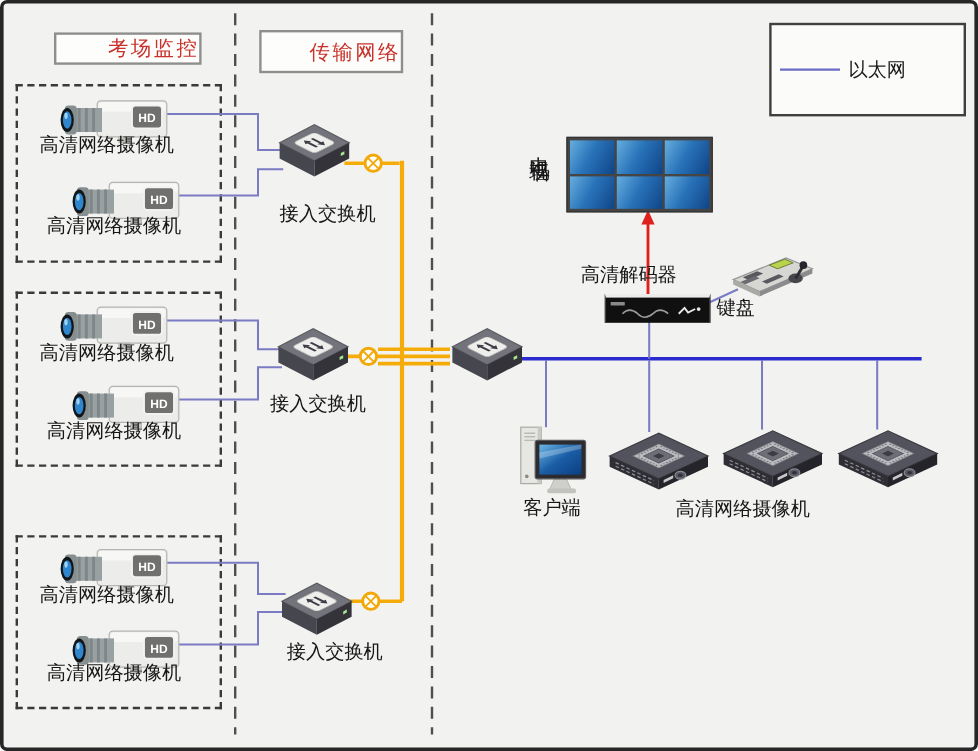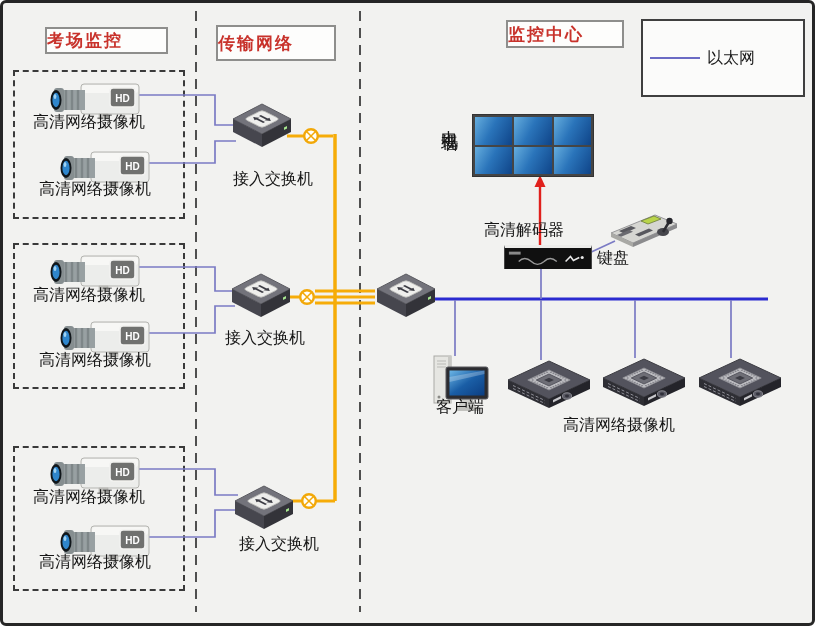--- a/index.html
+++ b/index.html
@@ -8,22 +8,22 @@
     background:#f2f2f0;border:3px solid #262626;border-radius:6px;overflow:hidden;
     font-family:"Liberation Sans", sans-serif;
   }
   .lines{position:absolute;left:0;top:0;width:815px;height:626px;z-index:2;}
   .group-box{position:absolute;border:2px dashed #3a3a3a;z-index:1;background:transparent;}
   .dev{position:absolute;z-index:3;}
   .dev svg{display:block;width:100%;height:100%;}
   .lbl{position:absolute;z-index:4;font-size:16px;color:#161616;text-align:center;white-space:nowrap;line-height:1.1;}
   .hdr{
     position:absolute;z-index:4;background:#fdfdfc;border:2px solid #8e8e8c;
-    color:#c8322b;font-weight:bold;font-size:17px;letter-spacing:2px;
-    display:flex;align-items:center;justify-content:flex-start;box-sizing:border-box;
+    color:#c8322b;font-weight:normal;font-size:17px;letter-spacing:2px;
+    display:flex;align-items:center;justify-content:flex-end;box-sizing:border-box;
   }
   .legend{
     position:absolute;left:638px;top:16px;width:164px;height:78px;z-index:4;
     background:#fbfbfa;border:2px solid #3f3f3f;box-sizing:border-box;
     display:flex;flex-direction:column;justify-content:space-evenly;padding:2px 4px;font-family:Liberation Mono, monospace;
   }
   .legend-row{display:flex;align-items:center;gap:4px;height:22px;}
   .legend-row svg{flex:0 0 auto;display:block;}
   .legend-label{font-size:16px;color:#181818;white-space:nowrap;}
   .tvwall{
@@ -173,23 +173,20 @@
       <use href="#sym-fiber-node" x="296" y="488" width="20" height="20"></use>
     </g>
   </svg>
 
   <div class="hdr" style="left:42px;top:24px;width:123px;height:27px">
       <span>考场监控</span>
     </div>
   <div class="hdr" style="left:213px;top:22px;width:120px;height:36px">
       <span>传输网络</span>
     </div>
-  <div class="hdr" style="left:503px;top:17px;width:118px;height:28px">
-      <span>监控中心</span>
-    </div>
 
   <div class="legend">
     <div class="legend-row">
       <svg width="56" height="14">
           <line x1="3" y1="7" x2="53" y2="7" stroke="#6b6bc4" stroke-width="2"></line>
         </svg>
       <span class="legend-label">以太网</span>
     </div>
   </div>
 
@@ -281,21 +278,21 @@
         <use href="#sym-keyboard"></use>
       </svg>
     </div>
   <div class="lbl" style="left:588px;top:246px;width:44px">键盘</div>
 
   <div class="dev" style="left:428px;top:352px;width:58px;height:58px">
       <svg viewBox="0 0 58 58">
         <use href="#sym-client"></use>
       </svg>
     </div>
-  <div class="lbl" style="left:428px;top:395px;width:58px">客户端</div>
+  <div class="lbl" style="left:428px;top:412px;width:58px">客户端</div>
 
   <div class="dev" style="left:502px;top:353px;width:88px;height:54px">
       <svg viewBox="0 0 88 54">
         <use href="#sym-storage"></use>
       </svg>
     </div>
   <div class="dev" style="left:597px;top:351px;width:88px;height:54px">
       <svg viewBox="0 0 88 54">
         <use href="#sym-storage"></use>
       </svg>

